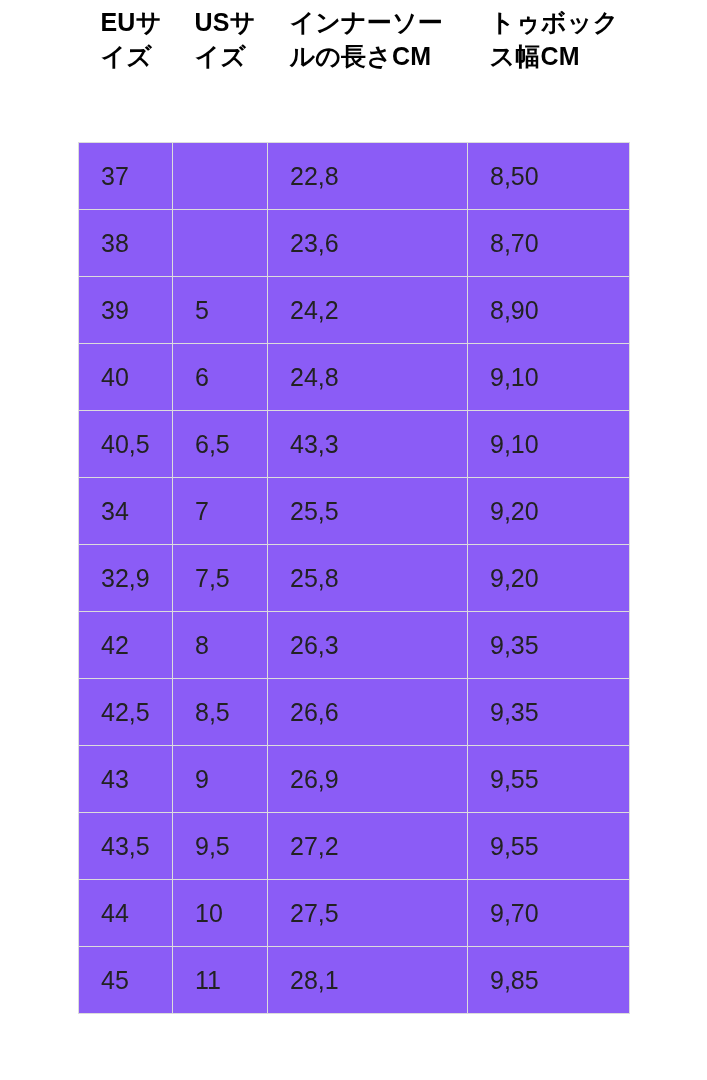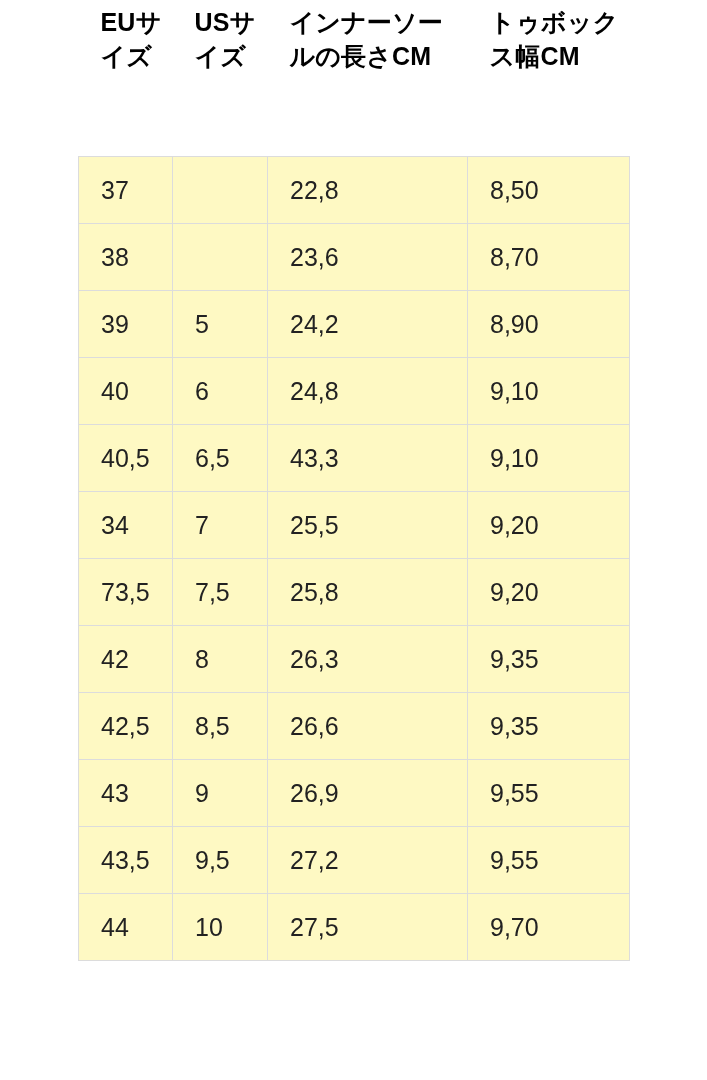--- a/index.html
+++ b/index.html
@@ -34,21 +34,21 @@
   }
 
   .size-table col.c-eu { width: 94px; }
   .size-table col.c-us { width: 95px; }
   .size-table col.c-inner { width: 200px; }
   .size-table col.c-toe { width: 162px; }
 
   
   .size-table thead th {
     border: 0;
-    padding: 0 0 15px 22px;
+    padding: 0 0 1px 22px;
     height: 141px;
     vertical-align: top;
     text-align: left;
     font-weight: bold;
     font-size: 25px;
     line-height: 34px;
     letter-spacing: 0.2px;
     color: #000000;
     background: #ffffff;
   }
@@ -60,21 +60,21 @@
   .size-table tbody td {
     border: 1px solid #dcdcdc;
     height: 66px;
     padding: 0 0 0 22px;
     text-align: left;
     vertical-align: middle;
     font-size: 25px;
     line-height: 30px;
     font-weight: normal;
     color: #222222;
-    background: #fef9c3;
+    background: #8b5cf6;
     white-space: nowrap;
   }
 
   .size-table tbody td.empty { color: transparent; }
 </style>
 </head>
 <body>
 
 <div id="page">
 
@@ -132,21 +132,21 @@
           <td>43,3</td>
           <td>9,10</td>
         </tr>
         <tr>
           <td>34</td>
           <td>7</td>
           <td>25,5</td>
           <td>9,20</td>
         </tr>
         <tr>
-          <td>73,5</td>
+          <td>32,9</td>
           <td>7,5</td>
           <td>25,8</td>
           <td>9,20</td>
         </tr>
         <tr>
           <td>42</td>
           <td>8</td>
           <td>26,3</td>
           <td>9,35</td>
         </tr>
@@ -167,16 +167,22 @@
           <td>9,5</td>
           <td>27,2</td>
           <td>9,55</td>
         </tr>
         <tr>
           <td>44</td>
           <td>10</td>
           <td>27,5</td>
           <td>9,70</td>
         </tr>
+        <tr>
+          <td>45</td>
+          <td>11</td>
+          <td>28,1</td>
+          <td>9,85</td>
+        </tr>
       </tbody>
   </table>
 
 </div>
 
 </body></html>

